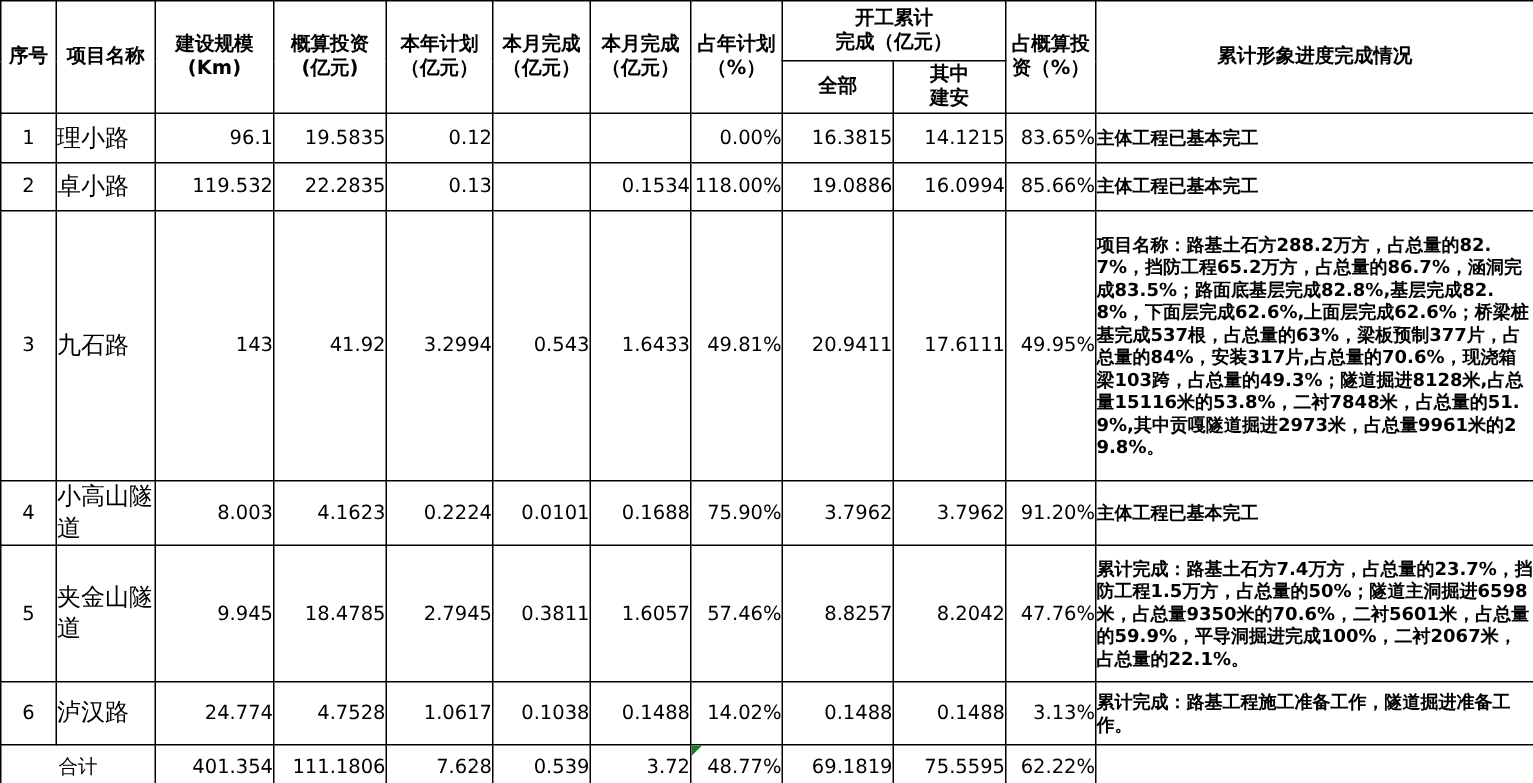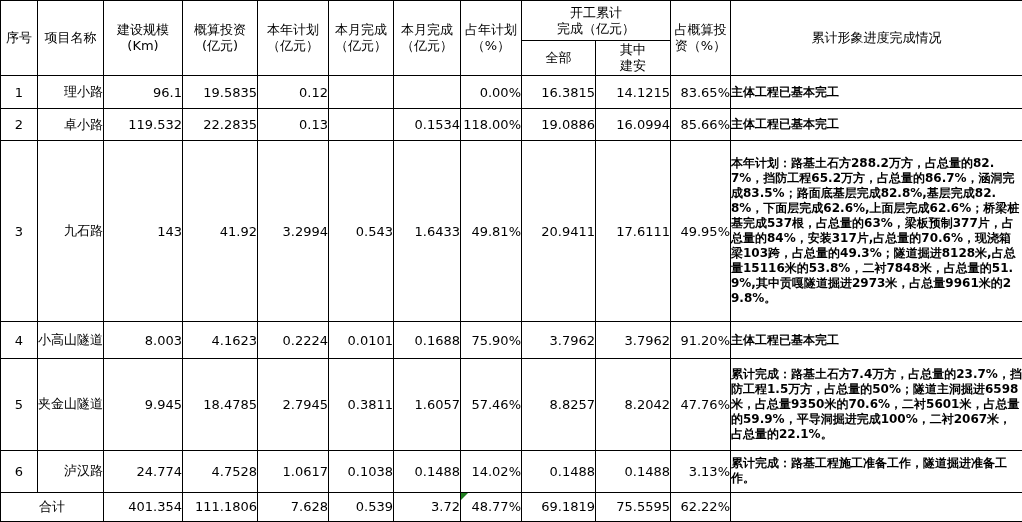--- a/index.html
+++ b/index.html
@@ -12,28 +12,28 @@
     background: #ffffff;
   }
   table.sheet th, table.sheet td {
     border: 1px solid #000000;
     padding: 0;
     overflow: hidden;
     vertical-align: middle;
     color: #000;
   }
   table.sheet th {
-    font-weight: normal;
+    font-weight: bold;
     font-size: 13px;
     line-height: 16px;
     text-align: center;
     white-space: pre-line;
   }
   td.center { text-align: center; font-size: 13px; }
-  td.name-cell { text-align: right; padding-left: 4px; font-size: 13px; }
+  td.name-cell { text-align: left; padding-left: 4px; font-size: 16px; }
   td.num { text-align: right; padding-right: 5px; font-size: 13px; font-variant-numeric: tabular-nums; }
   td.remark { text-align: left; padding: 2px 4px; font-size: 12px; line-height: 15px; word-break: break-all; font-weight: bold; }
   td.total-label { text-align: center; font-size: 13px; }
   .flag-cell { position: relative; }
   .excel-flag {
     position: absolute;
     top: 0; left: 0;
     width: 0; height: 0;
     border-top: 7px solid #1e7e1e;
     border-right: 7px solid transparent;
@@ -119,21 +119,21 @@
         <td class="name-cell">九石路</td>
         <td class="num">143</td>
         <td class="num">41.92</td>
         <td class="num">3.2994</td>
         <td class="num">0.543</td>
         <td class="num">1.6433</td>
         <td class="num">49.81%</td>
         <td class="num">20.9411</td>
         <td class="num">17.6111</td>
         <td class="num">49.95%</td>
-        <td class="remark">本年计划：路基土石方288.2万方，占总量的82.7%，挡防工程65.2万方，占总量的86.7%，涵洞完成83.5%；路面底基层完成82.8%,基层完成82.8%，下面层完成62.6%,上面层完成62.6%；桥梁桩基完成537根，占总量的63%，梁板预制377片，占总量的84%，安装317片,占总量的70.6%，现浇箱梁103跨，占总量的49.3%；隧道掘进8128米,占总量15116米的53.8%，二衬7848米，占总量的51.9%,其中贡嘎隧道掘进2973米，占总量9961米的29.8%。</td>
+        <td class="remark">项目名称：路基土石方288.2万方，占总量的82.7%，挡防工程65.2万方，占总量的86.7%，涵洞完成83.5%；路面底基层完成82.8%,基层完成82.8%，下面层完成62.6%,上面层完成62.6%；桥梁桩基完成537根，占总量的63%，梁板预制377片，占总量的84%，安装317片,占总量的70.6%，现浇箱梁103跨，占总量的49.3%；隧道掘进8128米,占总量15116米的53.8%，二衬7848米，占总量的51.9%,其中贡嘎隧道掘进2973米，占总量9961米的29.8%。</td>
       </tr>
       <tr style="height: 37px;">
         <td class="center">4</td>
         <td class="name-cell">小高山隧道</td>
         <td class="num">8.003</td>
         <td class="num">4.1623</td>
         <td class="num">0.2224</td>
         <td class="num">0.0101</td>
         <td class="num">0.1688</td>
         <td class="num">75.90%</td>

